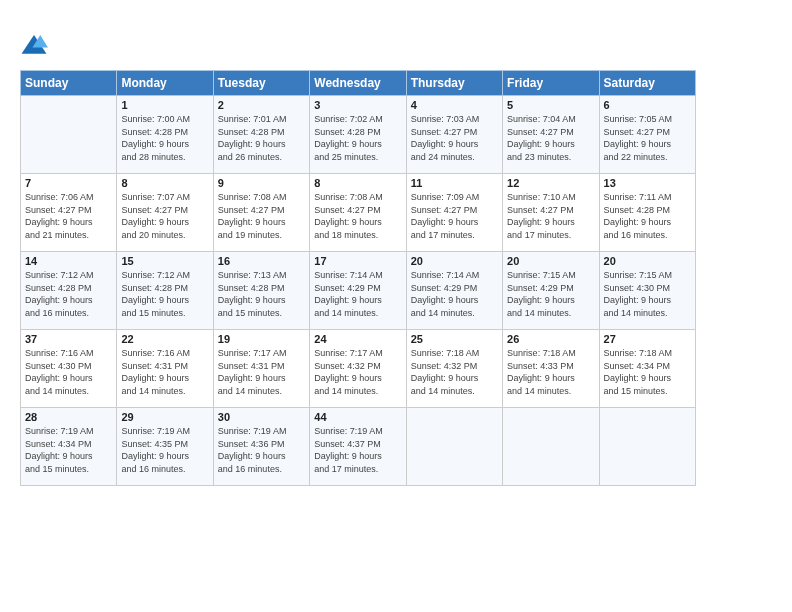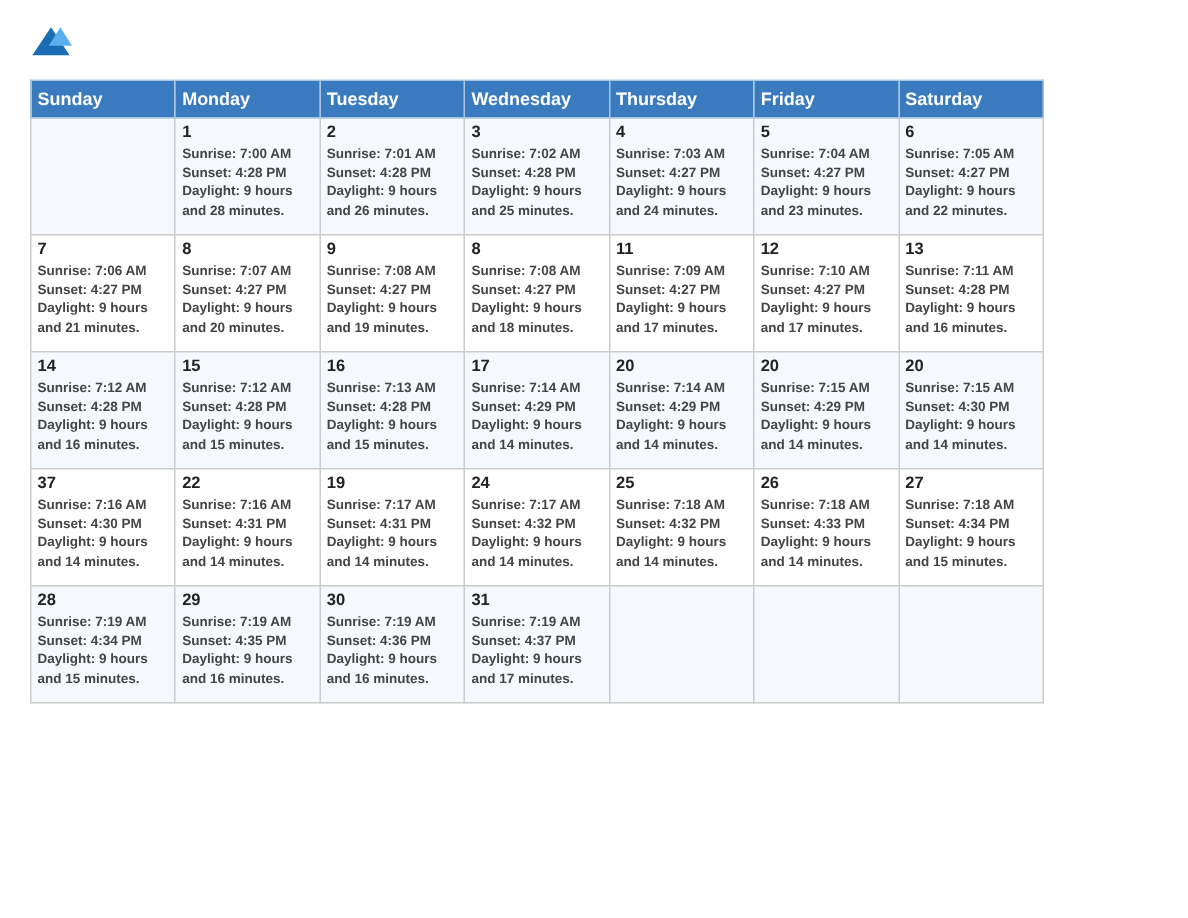--- a/index.html
+++ b/index.html
@@ -6,21 +6,21 @@
     body {
       font-family: Arial, sans-serif;
       background: #fff;
       width: 792px;
       height: 612px;
       overflow: hidden;
     }
     .page {
       width: 716px;
       height: 612px;
-      padding: 15px 20px;
+      padding: 32px 20px;
       background: #fff;
     }
     .header {
       display: flex;
       justify-content: space-between;
       align-items: flex-start;
       margin-bottom: 10px;
     }
     .logo {
       display: flex;
@@ -86,21 +86,20 @@
       font-size: 11px;
       font-weight: bold;
       color: #222;
       display: block;
       margin-bottom: 2px;
     }
     .day-info {
       color: #444;
       font-size: 9px;
       line-height: 1.4;
-      font-weight: bold;
     }
     td.empty {
       background: #f5f8fc;
     }
   </style>
 </head>
 <body>
 
 <div class="page">
   <div class="header">
@@ -258,21 +257,21 @@
           </td>
           <td>
             <span class="day-number">29</span>
             <div class="day-info">Sunrise: 7:19 AM<br>Sunset: 4:35 PM<br>Daylight: 9 hours<br>and 16 minutes.</div>
           </td>
           <td>
             <span class="day-number">30</span>
             <div class="day-info">Sunrise: 7:19 AM<br>Sunset: 4:36 PM<br>Daylight: 9 hours<br>and 16 minutes.</div>
           </td>
           <td>
-            <span class="day-number">31</span>
+            <span class="day-number">44</span>
             <div class="day-info">Sunrise: 7:19 AM<br>Sunset: 4:37 PM<br>Daylight: 9 hours<br>and 17 minutes.</div>
           </td>
           <td class="empty"></td>
           <td class="empty"></td>
           <td class="empty"></td>
         </tr>
       </tbody>
   </table>
 </div>
 

